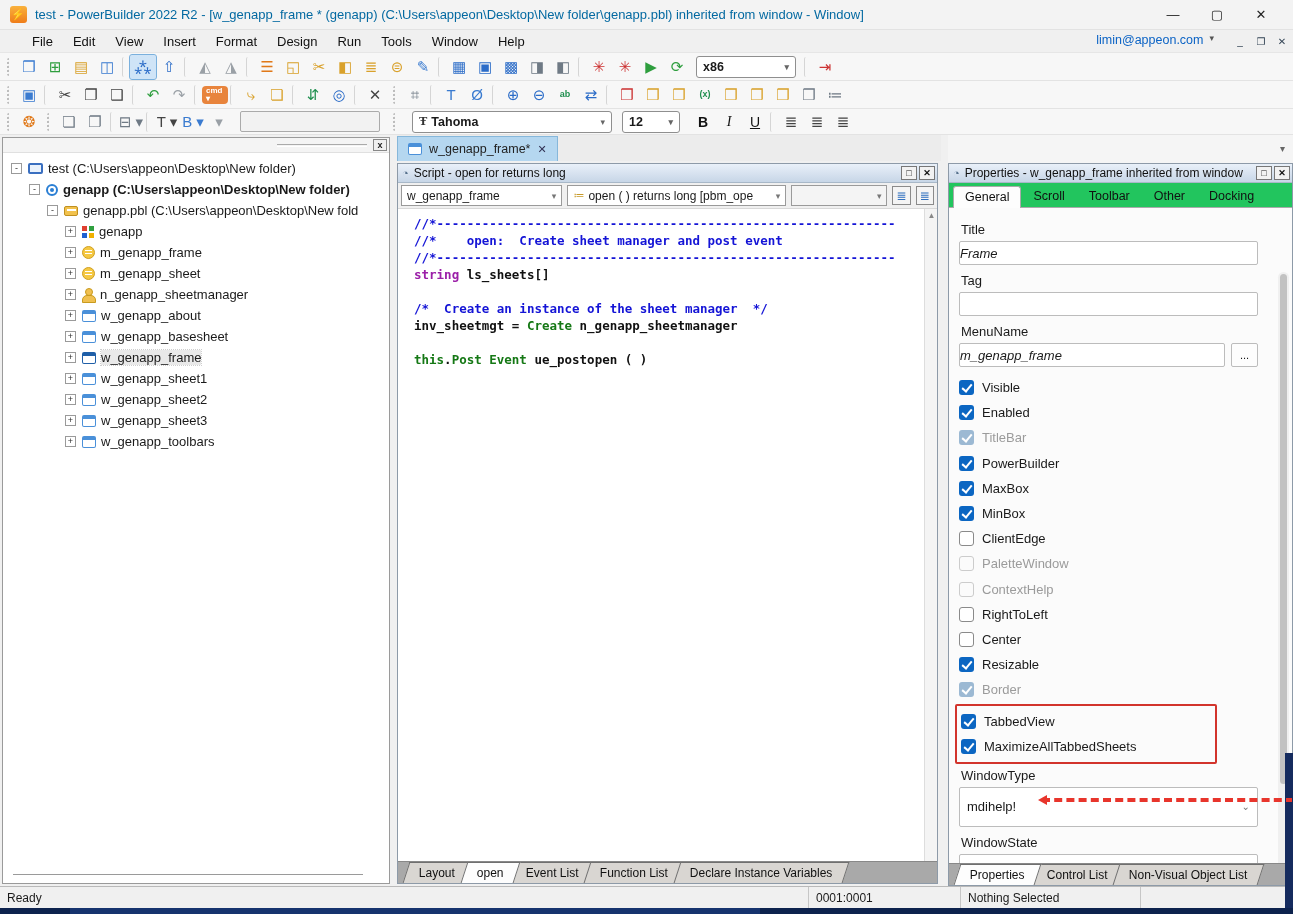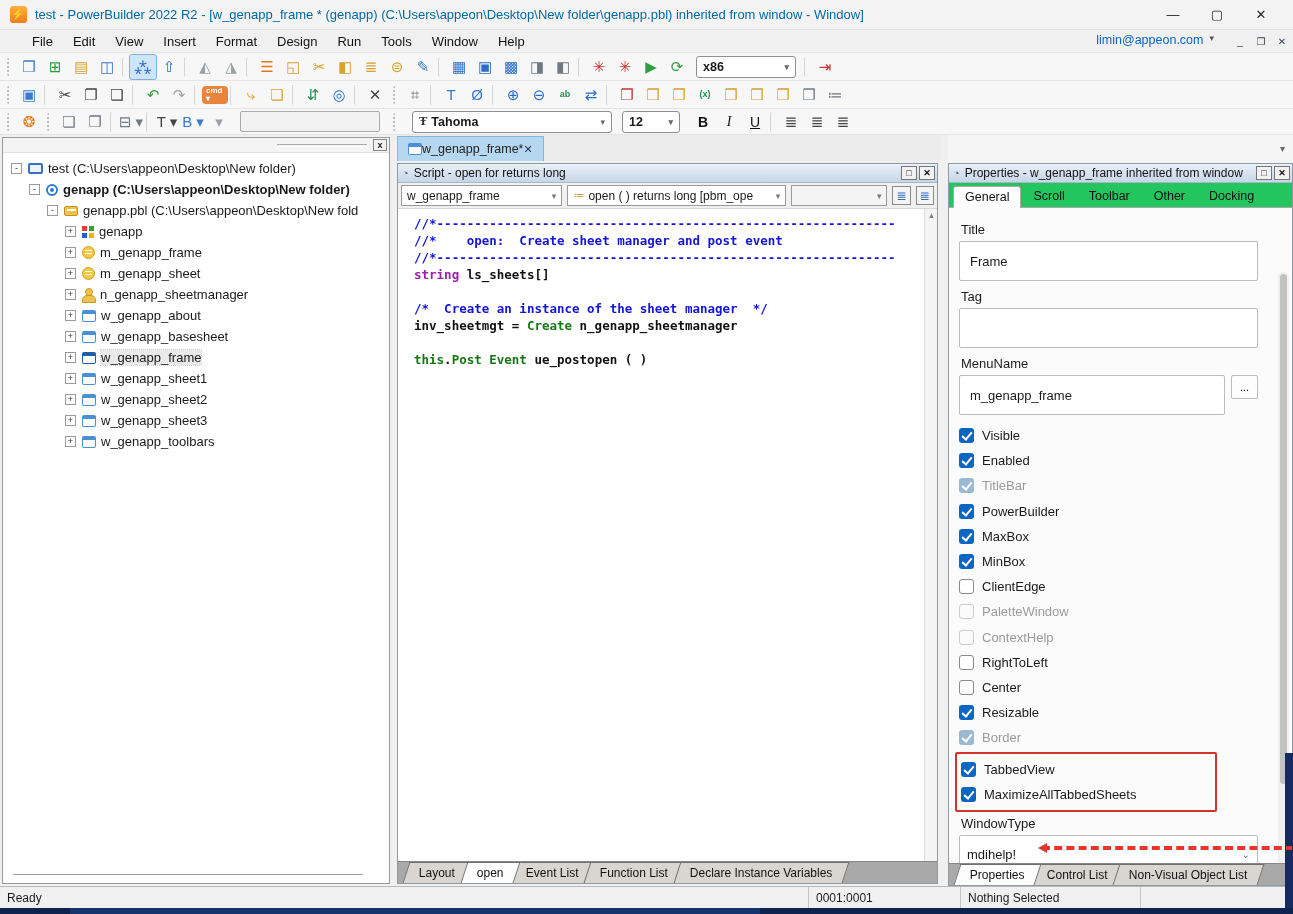--- a/index.html
+++ b/index.html
@@ -74,21 +74,21 @@
   .ti.user::after { content:""; position:absolute; left:0; top:7px; width:12px; height:6px; border-radius:5px 5px 0 0; background:#f0c050; border:1px solid #c99b1e; }
   .ti.window, .ti.window-active { width:14px; height:12px; border:1px solid #4a90d9; border-top:4px solid #4a90d9; border-radius:2px; background:#fff; }
   .ti.window-active { border-color:#1f5fa8; border-top-color:#1f5fa8; }
   .lp-hscroll { position:absolute; left:10px; bottom:6px; width:350px; height:3px; border-top:1px solid #9a9a9a; }
 
   .vsplit { position:absolute; left:390px; top:0; width:7px; height:751px; background:#f0f0f0; }
 
   
   .center-panel { position:absolute; left:397px; top:0; width:544px; height:751px; }
   .doc-tabbar { height:26px; background:#ececec; display:flex; align-items:flex-end; }
-  .doc-tab { height:25px; background:#b5d7f0; border:1px solid #86b7da; border-bottom:none; display:flex; align-items:center; padding:0 10px; gap:0; }
+  .doc-tab { height:25px; background:#b5d7f0; border:1px solid #86b7da; border-bottom:none; display:flex; align-items:center; padding:0 10px; gap:7px; }
   .doc-tab .ti { margin:0; }
   .doc-tab-label { font-size:12.5px; color:#222; }
   .doc-tab-close { font-size:11px; color:#335; }
 
   .script-win { position:absolute; left:0; top:28px; width:541px; height:721px; border:1px solid #8d9aa8; background:#fff; display:flex; flex-direction:column; }
   .pane-titlebar { height:19px; background:linear-gradient(#e9f0f9,#c7d6e7); border-bottom:1px solid #a8b8c8; display:flex; align-items:center; padding:0 2px 0 4px; }
   .pane-icon { font-size:11px; color:#55708c; margin-right:5px; }
   .pane-title { font-size:12px; color:#111; white-space:nowrap; overflow:hidden; }
   .pane-btns { margin-left:auto; display:flex; gap:2px; }
   .pane-btn { width:16px; height:14px; border:1px solid #777; background:#f2f2f2; font-size:9px; font-weight:bold; display:flex; align-items:center; justify-content:center; color:#111; }
@@ -110,21 +110,21 @@
 
   
   .right-panel { position:absolute; left:948px; top:0; width:345px; height:751px; background:#f5f5f5; }
   .panel-menu { position:absolute; right:8px; top:8px; color:#666; font-size:10px; }
   .props-win { position:absolute; left:0; top:28px; width:345px; height:723px; border:1px solid #8d9aa8; background:#fbfbfb; display:flex; flex-direction:column; }
   .props-tabs { height:25px; display:flex; align-items:flex-end; padding-left:4px; background:#22c55e; border-bottom:1px solid #aaa; }
   .ptab { padding:3px 11px 4px; font-size:12.5px; color:#111; border:1px solid transparent; border-bottom:none; }
   .ptab.sel { background:#fdfdfd; border-color:#aaa; border-radius:3px 3px 0 0; position:relative; top:1px; }
   .props-body { flex:1; padding:10px 34px 0 10px; position:relative; overflow:hidden; }
   .fld-label { font-size:13px; margin:4px 0 4px 2px; }
-  .fld-input { height:40px; border:1px solid #bcbcbc; border-radius:2px; background:#fff; display:flex; align-items:center; padding:0 10px; font-size:13px; margin-bottom:8px; }
+  .fld-input { height:24px; border:1px solid #bcbcbc; border-radius:2px; background:#fff; display:flex; align-items:center; padding:0 0; font-size:13px; margin-bottom:8px;font-style:italic; }
   .menuname-row { display:flex; gap:6px; margin-bottom:8px; }
   .menuname-row .fld-input { flex:1; margin-bottom:0; }
   .ellipsis-btn { width:27px; height:24px; border:1px solid #bcbcbc; border-radius:2px; background:#fdfdfd; font-size:11px; display:flex; align-items:center; justify-content:center; }
   .prop-row { height:25.2px; display:flex; align-items:center; }
   .cb { width:15px; height:15px; border-radius:3px; display:inline-block; margin-right:8px; position:relative; flex:0 0 15px; }
   .cb.checked { background:#0b66c2; }
   .cb.checked::after, .cb.checked-disabled::after { content:""; position:absolute; left:5px; top:2px; width:4px; height:8px; border:solid #fff; border-width:0 2px 2px 0; transform:rotate(40deg); }
   .cb.unchecked { background:#fff; border:1px solid #8a8a8a; }
   .cb.checked-disabled { background:#9cb9d3; }
   .cb.unchecked-disabled { background:#fbfbfb; border:1px solid #cccccc; }

